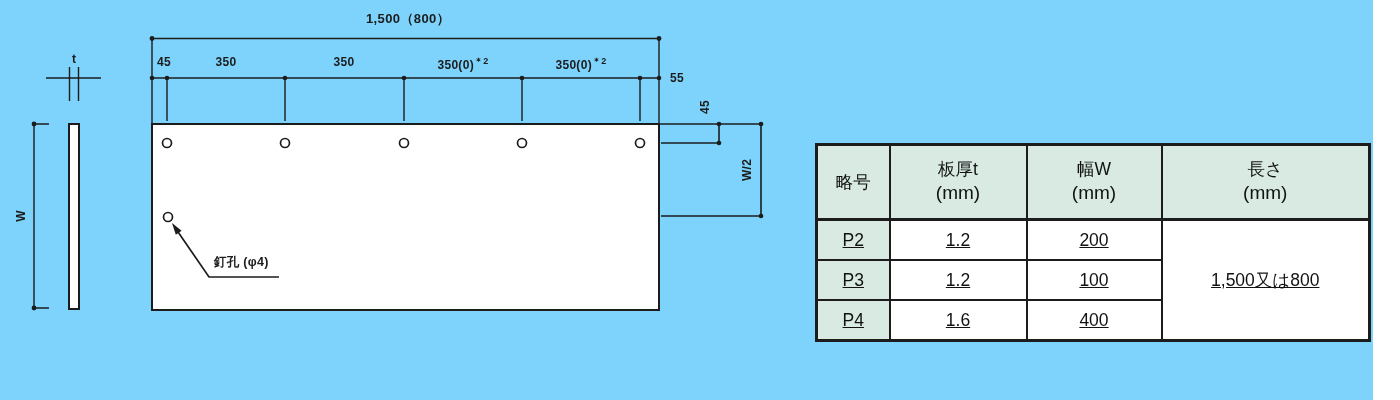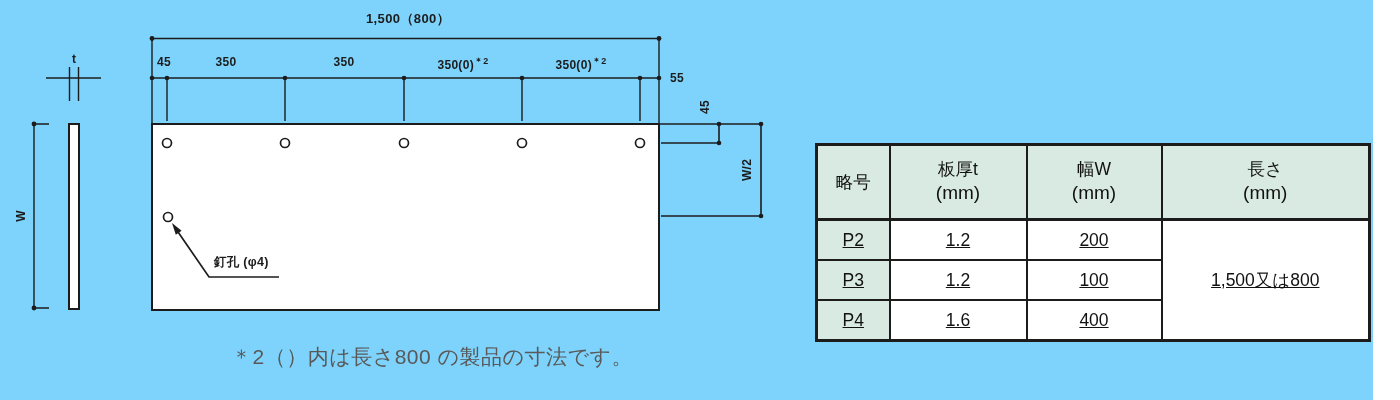--- a/index.html
+++ b/index.html
@@ -119,21 +119,20 @@
   <div class="dim-label" style="left:463px;top:55px"><span>350(0)</span><sup>＊2</sup></div>
   <div class="dim-label" style="left:581px;top:55px"><span>350(0)</span><sup>＊2</sup></div>
   <div class="dim-label" style="left:677px;top:71px">55</div>
 
   <div class="rot-label" style="left:21px;top:216px">W</div>
   <div class="rot-label" style="left:705px;top:107px">45</div>
   <div class="rot-label" style="left:747px;top:170px">W/2</div>
 
   <div class="callout-label">釘孔 (φ4)</div>
 
-  <div class="note">＊2（）内は長さ800 の製品の寸法です。</div>
 
   <div class="spec-table-wrap">
     <table class="spec">
       <colgroup>
         <col style="width:73px">
           <col style="width:137px">
         <col style="width:135px">
           <col style="width:208px">
       </colgroup>
       <thead>

